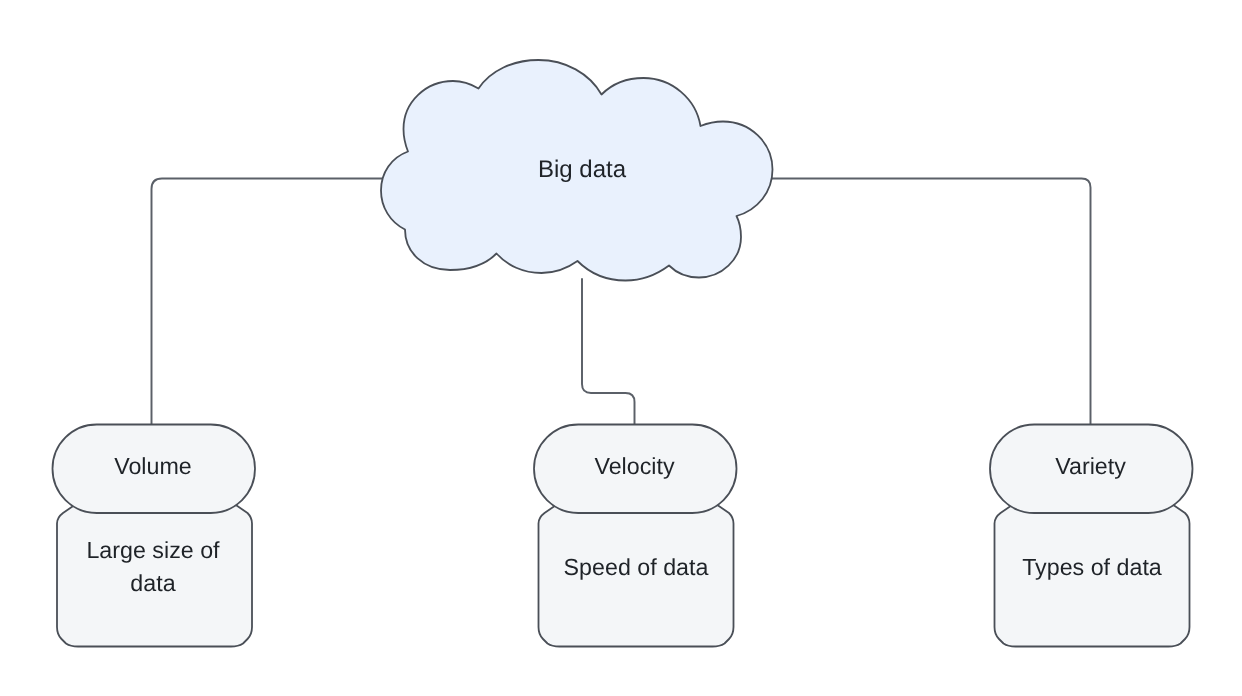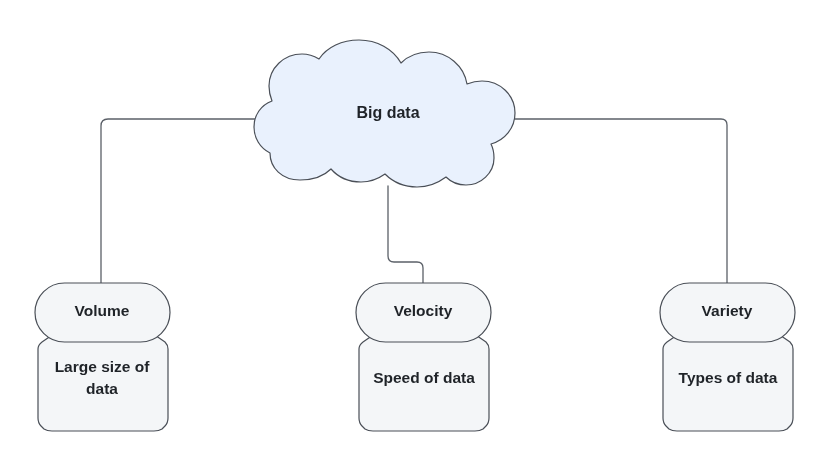--- a/index.html
+++ b/index.html
@@ -11,21 +11,20 @@
     width: 828px;
     height: 464px;
     overflow: hidden;
     font-family: "Liberation Sans", sans-serif;
   }
   #diagram-canvas {
     position: relative;
     width: 828px;
     height: 464px;
     background: #ffffff;
-    font-weight: bold;
   }
   #diagram-svg {
     display: block;
     width: 828px;
     height: 464px;
   }
   .shape-outline {
     stroke: #4a4f57;
     stroke-width: 1.2;
     stroke-linejoin: round;

